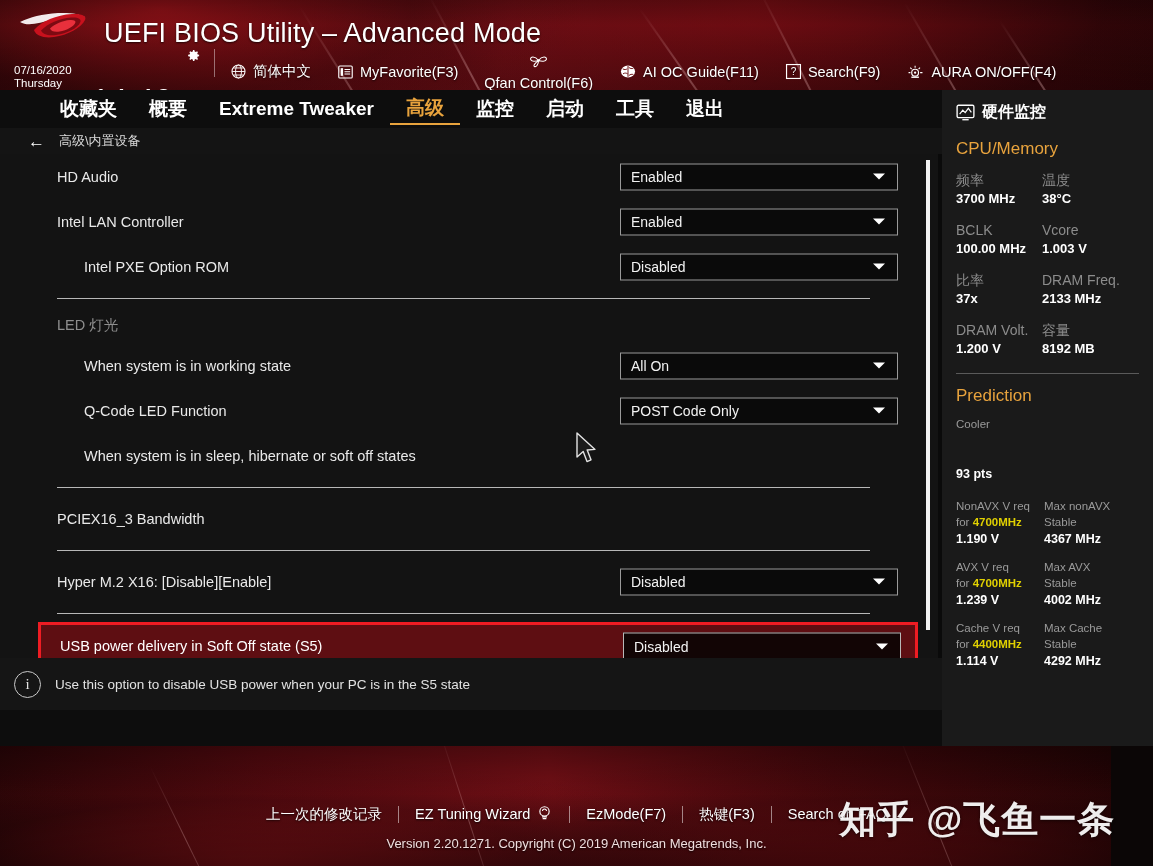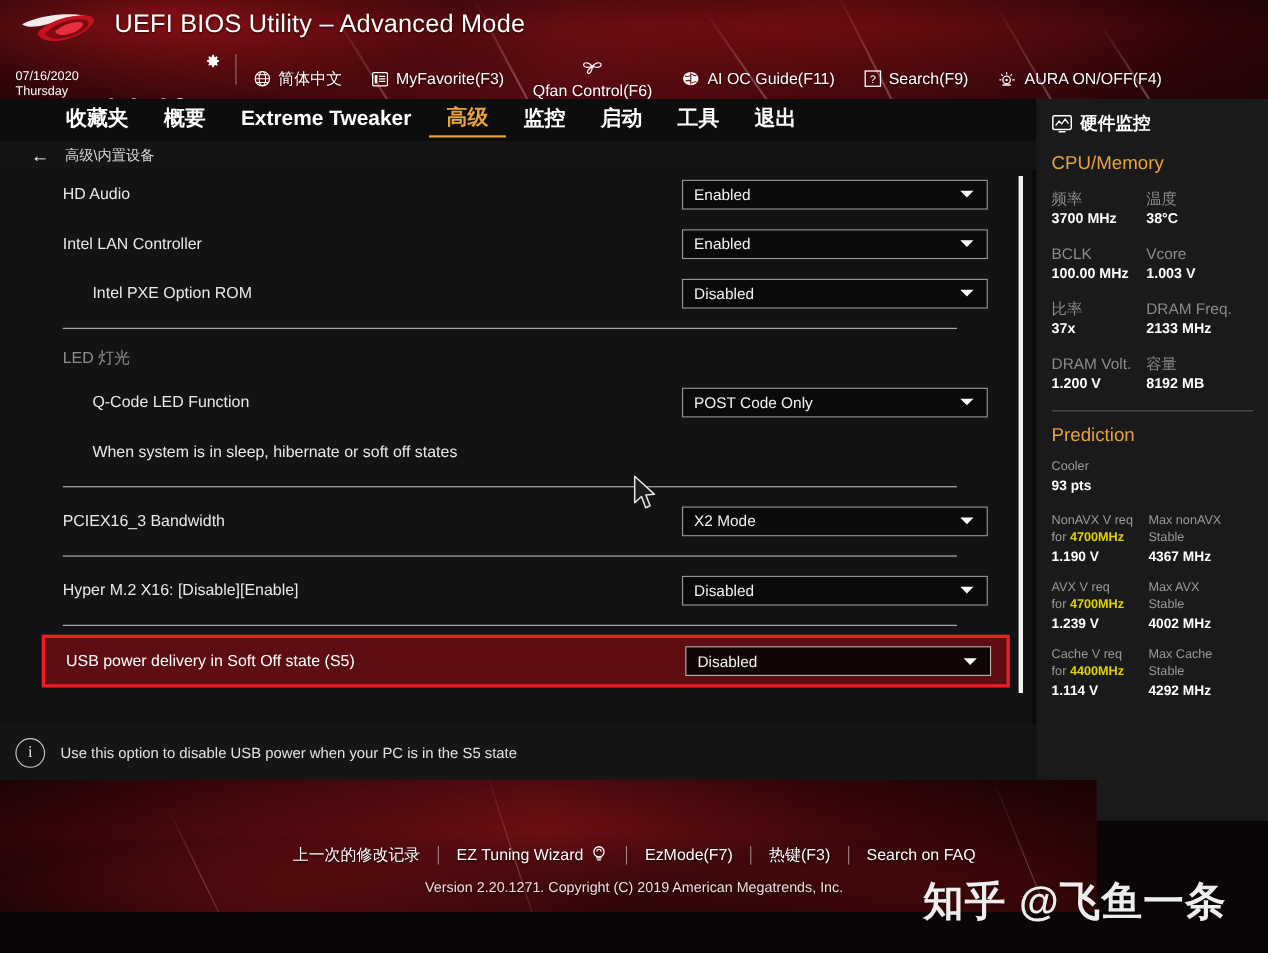--- a/index.html
+++ b/index.html
@@ -29,22 +29,22 @@
   .hdr-streak {
     position: absolute; background: linear-gradient(90deg, rgba(255,190,190,0) 0%, rgba(255,205,205,.30) 45%, rgba(255,190,190,0) 100%);
     height: 1.5px; transform-origin: left center; pointer-events: none;
   }
   .hdr-shade {
     position:absolute; inset:0;
     background: linear-gradient(180deg, rgba(0,0,0,.22) 0%, rgba(0,0,0,0) 28%, rgba(0,0,0,.18) 100%);
   }
   .rog-logo { position: absolute; left: 14px; top: 8px; width: 76px; height: 34px; }
   .title-main {
-    position: absolute; left: 104px; top: 8px;
-    font-size: 23px; color: #ffffff; letter-spacing: .2px; font-weight: 400;
+    position: absolute; left: 104px; top: 18px;
+    font-size: 27px; color: #ffffff; letter-spacing: .2px; font-weight: 400;
     text-shadow: 0 1px 2px rgba(0,0,0,.7);
     white-space: nowrap;
   }
   .dt-block { position: absolute; left: 14px; top: 64px; line-height: 13px; }
   .dt-date { font-size: 11.5px; color: #ffffff; display:block; }
   .dt-day  { font-size: 11.5px; color: #ffffff; display:block; }
   .clock {
     position: absolute; left: 92px; top: 44px;
     font-size: 31px; color: #fff; font-weight: 400; letter-spacing: .5px;
     white-space: nowrap;
@@ -217,22 +217,22 @@
     margin: 10px 0 0 14px;
     display: grid; grid-template-columns: 88px auto;
   }
   .pk { color: #9a9a9a; font-size: 11.5px; line-height: 16px; white-space: nowrap; }
   .pk .hl { color: #e0d000; font-weight: 700; }
   .pv { color: #ffffff; font-size: 12.5px; font-weight: 700; line-height: 19px; white-space: nowrap; }
   .pred-pad { height: 10px; grid-column: 1 / -1; }
 
   
   .footer {
-    position: absolute; left: 0; top: 709px;
-    width: 997px; height: 120px;
+    position: absolute; left: 0; top: 746px;
+    width: 1111px; height: 120px;
     background:
       radial-gradient(ellipse 500px 110px at 250px 120px, rgba(150,20,26,.75) 0%, rgba(60,8,11,.3) 60%, rgba(0,0,0,0) 100%),
       radial-gradient(ellipse 520px 130px at 880px 130px, rgba(140,16,22,.7) 0%, rgba(55,7,10,.3) 60%, rgba(0,0,0,0) 100%),
       linear-gradient(80deg, #2b0507 0%, #5c0a10 25%, #7a1017 50%, #4a080c 75%, #240405 100%);
     overflow: hidden;
   }
   .ft-shade {
     position:absolute; inset:0;
     background: linear-gradient(180deg, rgba(0,0,0,.35) 0%, rgba(0,0,0,.05) 40%, rgba(0,0,0,.45) 100%);
   }
@@ -414,38 +414,41 @@
             <span class="dd-arrow"></span>
           </div>
         </div>
         <div class="sep-row">
           <div class="sep-line"></div>
         </div>
         <div class="group-title-row">
           <div class="group-title">LED 灯光</div>
         </div>
         <div class="opt-row">
+          <div class="opt-label indent">When system is in working state</div>
+          <div class="dd">
+            <span class="dd-val">All On</span>
+            <span class="dd-arrow"></span>
+          </div>
+        </div>
+        <div class="opt-row">
           <div class="opt-label indent">Q-Code LED Function</div>
           <div class="dd">
             <span class="dd-val">POST Code Only</span>
             <span class="dd-arrow"></span>
           </div>
         </div>
         <div class="opt-row">
           <div class="opt-label indent">When system is in sleep, hibernate or soft off states</div>
         </div>
         <div class="sep-row">
           <div class="sep-line"></div>
         </div>
         <div class="opt-row">
           <div class="opt-label">PCIEX16_3 Bandwidth</div>
-          <div class="dd">
-            <span class="dd-val">X2 Mode</span>
-            <span class="dd-arrow"></span>
-          </div>
         </div>
         <div class="sep-row">
           <div class="sep-line"></div>
         </div>
         <div class="opt-row">
           <div class="opt-label">Hyper M.2 X16: [Disable][Enable]</div>
           <div class="dd">
             <span class="dd-val">Disabled</span>
             <span class="dd-arrow"></span>
           </div>
@@ -504,21 +507,21 @@
         <div class="sb-pad"></div>
         <div class="sb-k">DRAM Volt.</div>
         <div class="sb-k">容量</div>
         <div class="sb-v">1.200 V</div>
         <div class="sb-v">8192 MB</div>
       </div>
 
     <div class="sb-hr"></div>
 
     <div class="sb-section-title" style="margin-top:12px;">Prediction</div>
-    <div class="pred-grid" style="grid-template-columns:auto;">
+    <div class="pred-grid" style="grid-template-columns:auto;gap:33px;">
       <div class="pk">Cooler</div>
       <div class="pv">93 pts</div>
     </div>
     <div class="pred-grid" id="pred-grid" style="margin-top:14px;">
         <div class="pk">NonAVX V req<br>for <span class="hl">4700MHz</span></div>
         <div class="pk">Max nonAVX<br>Stable</div>
         <div class="pv">1.190 V</div>
         <div class="pv">4367 MHz</div>
         <div class="pred-pad"></div>
         <div class="pk">AVX V req<br>for <span class="hl">4700MHz</span></div>

